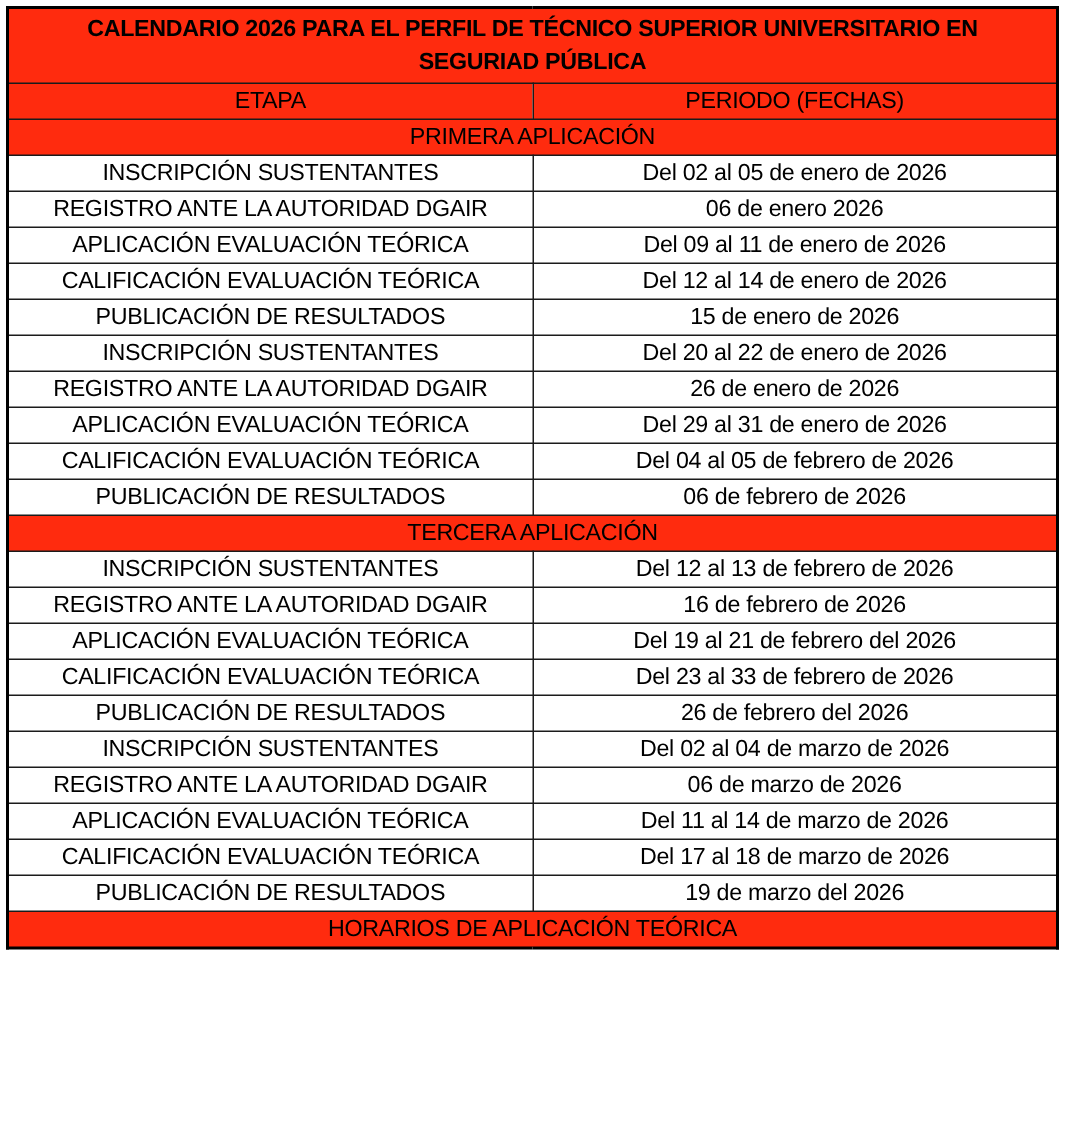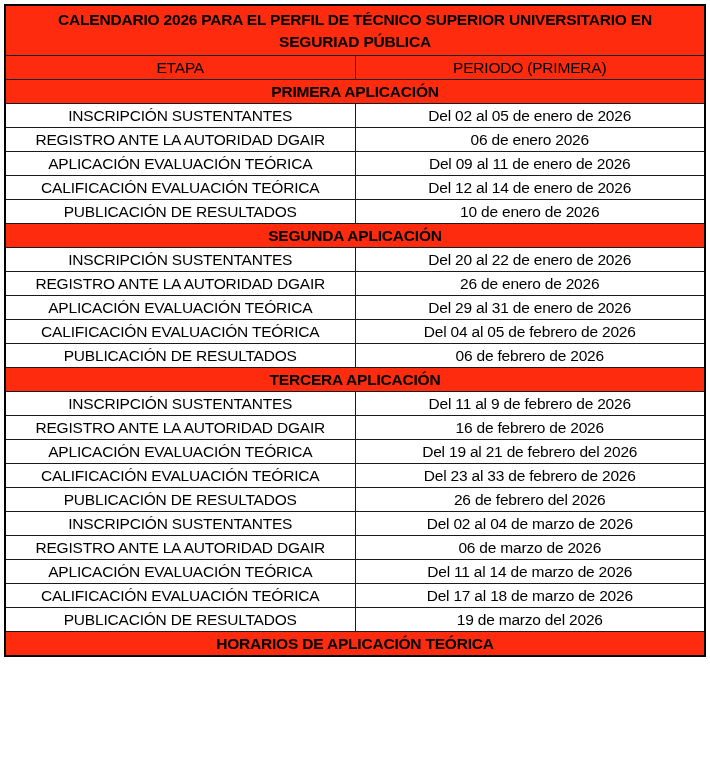--- a/index.html
+++ b/index.html
@@ -46,21 +46,21 @@
     font-size: 16.5px;
     letter-spacing: -0.3px;
   }
   .title-text {
     font-weight: bold;
     font-size: 17.5px;
     line-height: 1.4;
     letter-spacing: -0.3px;
   }
   .section-hdr {
-    font-weight: bold;
+    font-weight: normal;
     font-size: 17px;
     letter-spacing: -0.3px;
   }
 </style>
 </head>
 <body>
 
 <div class="sheet">
   <table class="cal">
     <colgroup>
@@ -71,21 +71,21 @@
     <tbody>
         <tr class="title-row">
       <td colspan="2" class="red title-text">
         <div>CALENDARIO 2026 PARA EL PERFIL DE TÉCNICO SUPERIOR UNIVERSITARIO EN</div>
         <div>SEGURIAD PÚBLICA</div>
       </td>
     </tr>
 
     <tr>
       <td class="red hdr">ETAPA</td>
-      <td class="red hdr">PERIODO (PRIMERA)</td>
+      <td class="red hdr">PERIODO (FECHAS)</td>
     </tr>
 
     <tr>
       <td colspan="2" class="red section-hdr">PRIMERA APLICACIÓN</td>
     </tr>
     <tr>
       <td>INSCRIPCIÓN SUSTENTANTES</td>
       <td>Del 02 al 05 de enero de 2026</td>
     </tr>
     <tr>
@@ -95,26 +95,23 @@
     <tr>
       <td>APLICACIÓN EVALUACIÓN TEÓRICA</td>
       <td>Del 09 al 11 de enero de 2026</td>
     </tr>
     <tr>
       <td>CALIFICACIÓN EVALUACIÓN TEÓRICA</td>
       <td>Del 12 al 14 de enero de 2026</td>
     </tr>
     <tr>
       <td>PUBLICACIÓN DE RESULTADOS</td>
-      <td>10 de enero de 2026</td>
+      <td>15 de enero de 2026</td>
     </tr>
 
-    <tr>
-      <td colspan="2" class="red section-hdr">SEGUNDA APLICACIÓN</td>
-    </tr>
     <tr>
       <td>INSCRIPCIÓN SUSTENTANTES</td>
       <td>Del 20 al 22 de enero de 2026</td>
     </tr>
     <tr>
       <td>REGISTRO ANTE LA AUTORIDAD DGAIR</td>
       <td>26 de enero de 2026</td>
     </tr>
     <tr>
       <td>APLICACIÓN EVALUACIÓN TEÓRICA</td>
@@ -127,21 +124,21 @@
     <tr>
       <td>PUBLICACIÓN DE RESULTADOS</td>
       <td>06 de febrero de 2026</td>
     </tr>
 
     <tr>
       <td colspan="2" class="red section-hdr">TERCERA APLICACIÓN</td>
     </tr>
     <tr>
       <td>INSCRIPCIÓN SUSTENTANTES</td>
-      <td>Del 11 al 9 de febrero de 2026</td>
+      <td>Del 12 al 13 de febrero de 2026</td>
     </tr>
     <tr>
       <td>REGISTRO ANTE LA AUTORIDAD DGAIR</td>
       <td>16 de febrero de 2026</td>
     </tr>
     <tr>
       <td>APLICACIÓN EVALUACIÓN TEÓRICA</td>
       <td>Del 19 al 21 de febrero del 2026</td>
     </tr>
     <tr>

